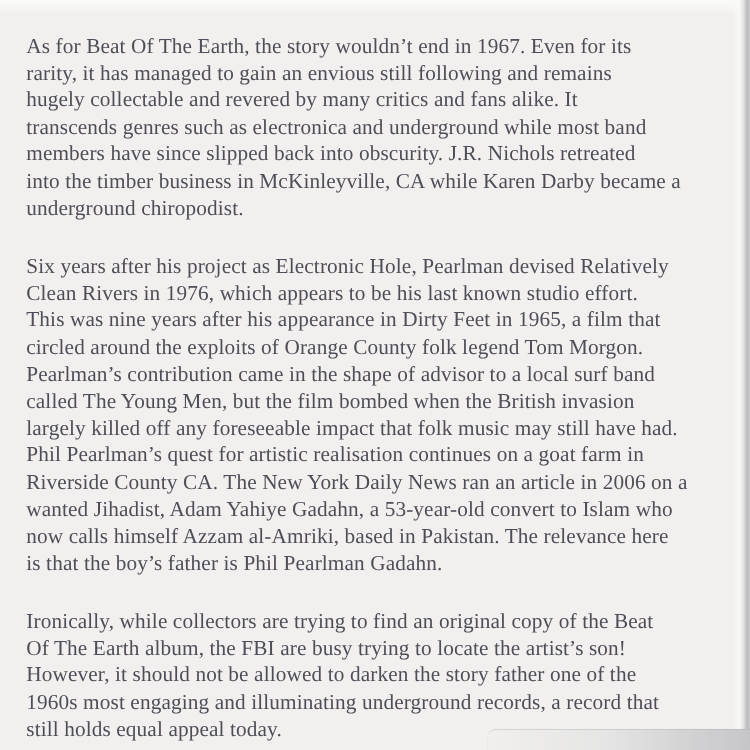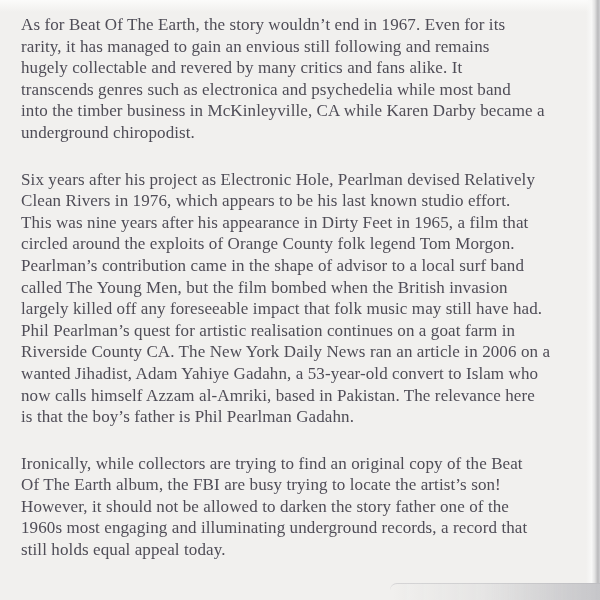--- a/index.html
+++ b/index.html
@@ -51,21 +51,21 @@
       rgba(209,209,211,0.35) 45%,
       rgba(200,200,203,0.8) 80%,
       #c6c6c9 100%);
     border-top: 1px solid rgba(180,180,184,0.45);
     border-top-left-radius: 7px;
     pointer-events: none;
   }
   .text-block {
     position: absolute;
     left: 21px;
-    top: 14px;
+    top: 26px;
     right: 18px;
     color: var(--ink, #4f4d57);
     font-size: 17px;
     line-height: 21.6px;
     letter-spacing: 0.1px;
   }
   .paragraph { margin: 0 0 25px 0; }
   .paragraph:last-child { margin-bottom: 0; }
   .line { white-space: nowrap; }
   .seg-italic { }
@@ -73,21 +73,22 @@
 </head>
 <body style="--bg: #f1f0ee; --ink: #4f4d57;">
 
 <div class="page">
   <div class="edge-top"></div>
   <div class="text-block">
       <div class="paragraph">
         <div class="line"><span class="seg">As for Beat Of The Earth, the story wouldn’t end in 1967. Even for its</span></div>
         <div class="line"><span class="seg">rarity, it has managed to gain an envious still following and remains</span></div>
         <div class="line"><span class="seg">hugely collectable and revered by many critics and fans alike. It</span></div>
-        <div class="line"><span class="seg">transcends genres such as electronica and psychedelia while most band</span></div>
+        <div class="line"><span class="seg">transcends genres such as electronica and underground while most band</span></div>
+        <div class="line"><span class="seg">members have since slipped back into obscurity. J.R. Nichols retreated</span></div>
         <div class="line"><span class="seg">into the timber business in McKinleyville, CA while Karen Darby became a</span></div>
         <div class="line"><span class="seg">underground chiropodist.</span></div>
       </div>
       <div class="paragraph">
         <div class="line"><span class="seg">Six years after his project as Electronic Hole, Pearlman devised Relatively</span></div>
         <div class="line"><span class="seg">Clean Rivers in 1976, which appears to be his last known studio effort.</span></div>
         <div class="line"><span class="seg">This was nine years after his appearance in </span><span class="seg-italic">Dirty Feet</span><span class="seg"> in 1965, a film that</span></div>
         <div class="line"><span class="seg">circled around the exploits of Orange County folk legend Tom Morgon.</span></div>
         <div class="line"><span class="seg">Pearlman’s contribution came in the shape of advisor to a local surf band</span></div>
         <div class="line"><span class="seg">called The Young Men, but the film bombed when the British invasion</span></div>

